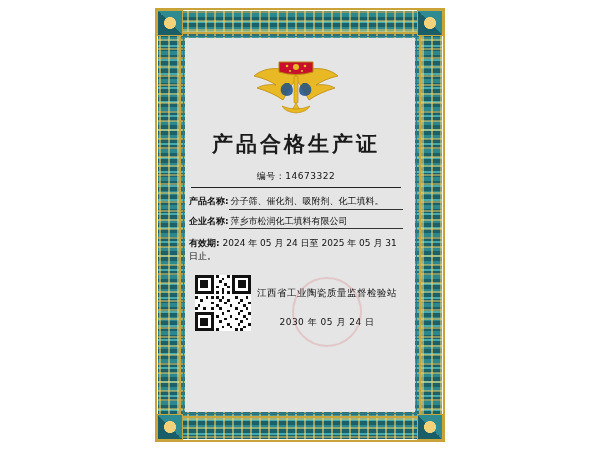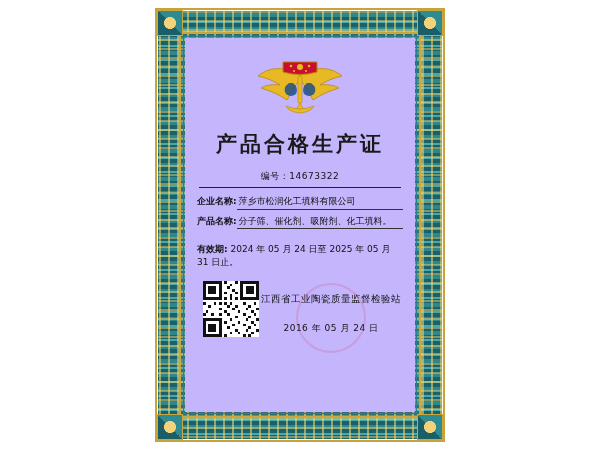--- a/index.html
+++ b/index.html
@@ -117,23 +117,23 @@
   .corner.bl { left: 2px;  bottom: 2px; }
   .corner.br { right: 2px; bottom: 2px; }
 
   
   .content {
     position: absolute;
     left: 30px;
     top: 30px;
     right: 30px;
     bottom: 30px;
-    background: #c4b5fd;
-    box-sizing: border-box;
-    padding: 10px 12px 8px 12px;
+    background: #e5e5e5;
+    box-sizing: border-box;
+    padding: 10px 12px 8px 4px;
     font-family: "DejaVu Sans", "Liberation Sans", sans-serif;
   }
 
   
   .emblem-wrap {
     display: flex;
     justify-content: center;
     align-items: flex-start;
     height: 66px;
     margin-top: 6px;
@@ -191,21 +191,21 @@
     font-size: 9px;
     color: #111;
     line-height: 1.7;
     text-indent: 18px;
     margin: 6px 0 6px 0;
   }
 
   .valid {
     font-size: 9px;
     color: #111;
-    margin-top: 14px;
+    margin-top: 8px;
   }
   .valid .lbl { font-weight: 700; }
 
   
   .bottom {
     display: flex;
     margin-top: 12px;
     align-items: flex-start;
   }
   .qr {
@@ -292,27 +292,27 @@
 
       <div class="title">产品合格生产证</div>
 
       <div class="cert-no">
         <span>编号：</span><span>14673322</span>
       </div>
 
       <div class="rule"></div>
 
       <div class="row">
+        <span class="lbl">产品名称:</span>
+        <span class="val">分子筛、催化剂、吸附剂、化工填料。</span>
+      </div>
+
+      <div class="row">
         <span class="lbl">企业名称:</span>
         <span class="val">萍乡市松润化工填料有限公司</span>
-      </div>
-
-      <div class="row">
-        <span class="lbl">产品名称:</span>
-        <span class="val">分子筛、催化剂、吸附剂、化工填料。</span>
       </div>
 
 
       <div class="valid">
         <span class="lbl">有效期:</span>
         <span>2024 年 05 月 24 日至 2025 年 05 月 31 日止。</span>
       </div>
 
       <div class="bottom">
         <div class="qr">
@@ -397,19 +397,19 @@
                 <rect x="20" y="18" width="1" height="1"></rect>
               <rect x="15" y="20" width="1" height="1"></rect>
                 <rect x="17" y="20" width="1" height="1"></rect>
             </g>
           </svg>
         </div>
 
         <div class="issuer-block">
           <div class="seal"></div>
           <div class="issuer">江西省工业陶瓷质量监督检验站</div>
-          <div class="issue-date">2016 年 05 月 24 日</div>
+          <div class="issue-date">2030 年 05 月 24 日</div>
         </div>
       </div>
 
     </div>
   </div>
 </div>
 
 </body></html>

